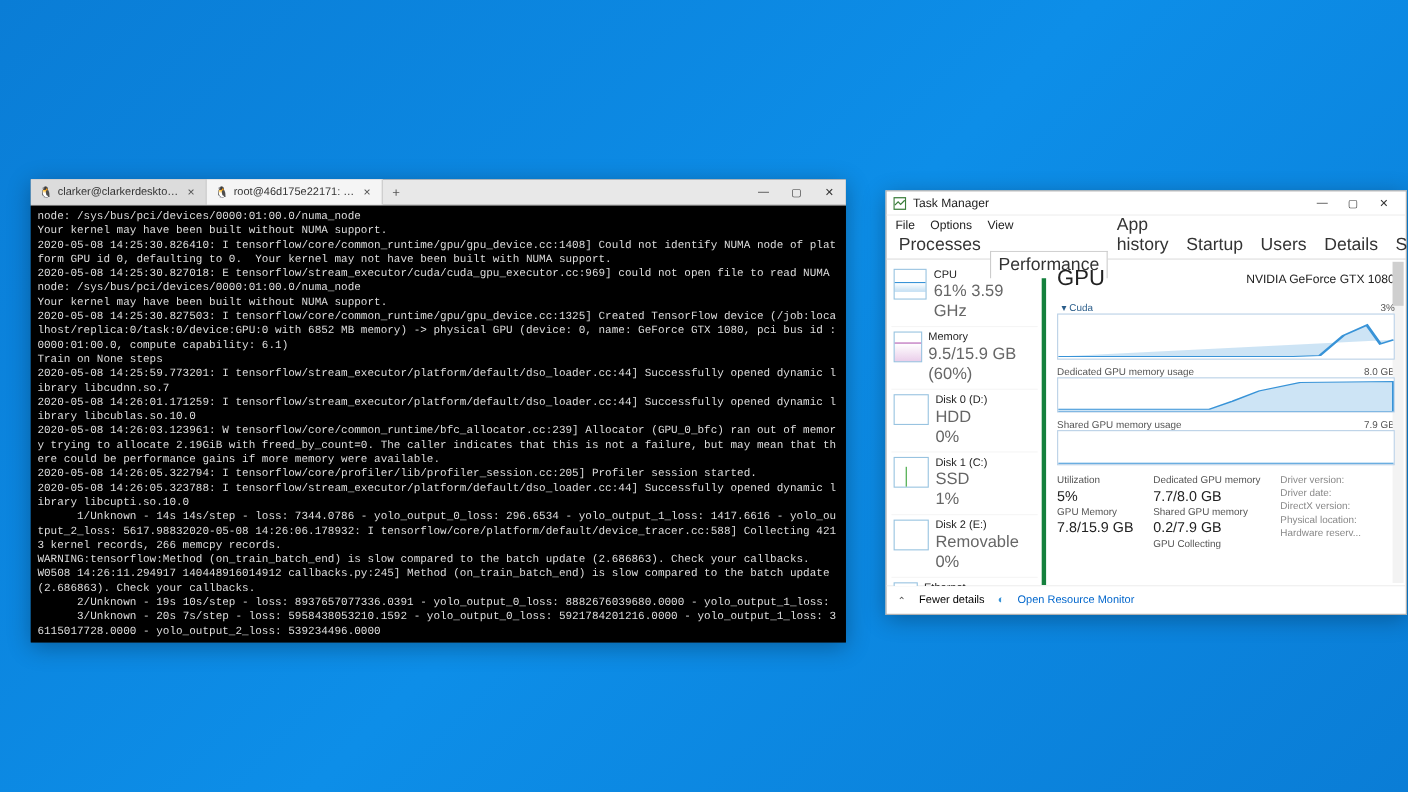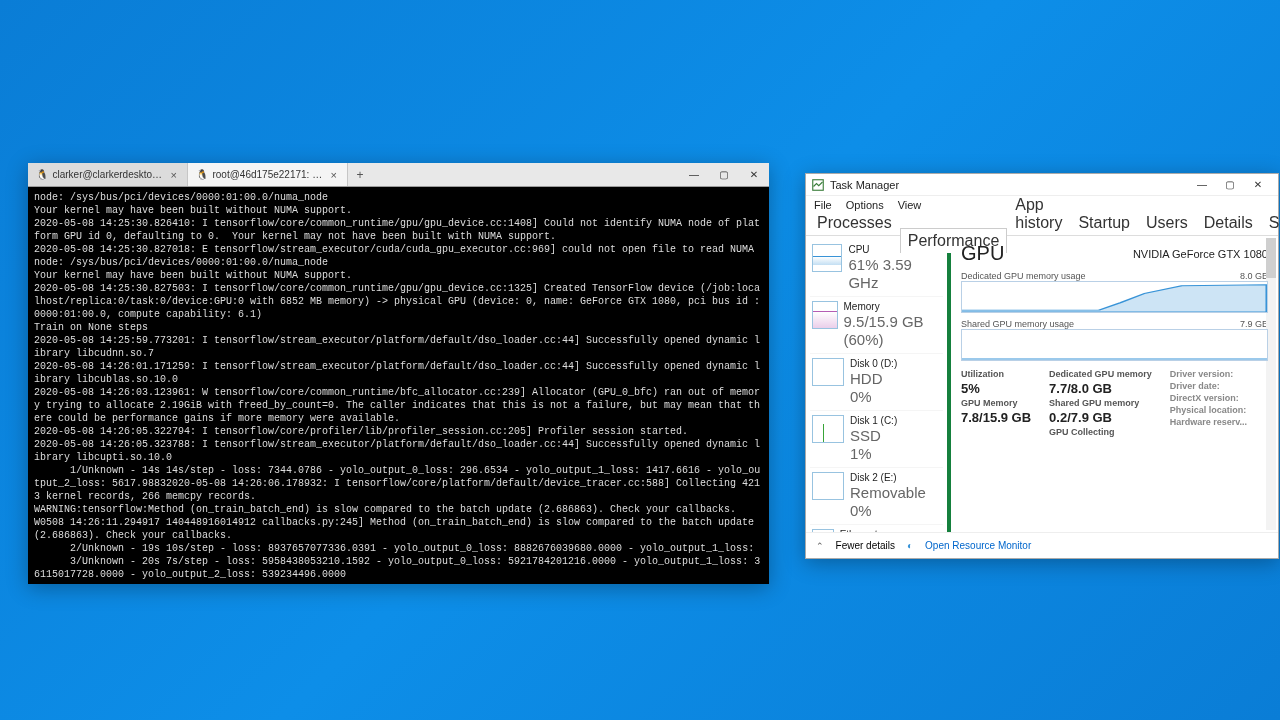--- a/index.html
+++ b/index.html
@@ -90,21 +90,21 @@
   .tm-hwname { float: right; font-size: 11px; color: #222; margin-top: 6px; }
   .sectlabel { display:flex; justify-content:space-between; font-size:9px; color:#555; margin-top:6px;}
   .spark {
     width: 100%; border: 1px solid #b9d0e6; background: #fff;
     position: relative;
   }
   .spark.big { height: 42px; }
   .spark.mid { height: 32px; }
   .spark svg { position:absolute; inset:0; width:100%; height:100%; }
   .metrics { display:flex; gap:18px; margin-top:8px; font-size:9px; color:#555;}
-  .metrics .col { display:flex; flex-direction:column; gap:2px;font-weight:bold; }
+  .metrics .col { display:flex; flex-direction:column; gap:2px; }
   .metrics .val { font-size:13px; color:#222; }
   .tm-footer {
     height: 26px; border-top:1px solid #eee; display:flex; align-items:center;
     padding: 0 10px; gap: 12px; font-size: 10px;
   }
   .linkish { color:#0066cc; }
   .chev { font-size: 9px; color:#555; }
   .sbtrack { position:absolute; right:2px; top:2px; bottom:2px; width:10px; background:#f3f3f3;}
   .sbthumb { position:absolute; right:0; left:0; height:40px; background:#cfcfcf;}
 </style>
@@ -235,20 +235,31 @@
       </div>
     </div>
 
     <div class="tm-right">
       <div class="sbtrack">
           <div class="sbthumb" style="top:0"></div>
         </div>
       <h1>GPU</h1>
       <span class="tm-hwname">NVIDIA GeForce GTX 1080</span>
 
+      <div style="position:relative; margin-top:10px;">
+        <div class="sectlabel">
+          <span style="padding-left:4px; color:#2a5d8a;">▾ <span>Cuda</span></span>
+          <span>3%</span>
+        </div>
+        <div class="spark big">
+          <svg viewBox="0 0 100 42" preserveAspectRatio="none">
+            <polyline points="0,40 70,40 78,39 85,20 92,10 96,28 100,24" fill="rgba(56,147,215,.25)" stroke="#3893d7" stroke-width="1"></polyline>
+          </svg>
+        </div>
+      </div>
 
       <div class="sectlabel">
         <span>Dedicated GPU memory usage</span>
         <span>8.0 GB</span>
       </div>
       <div class="spark mid">
         <svg viewBox="0 0 100 32" preserveAspectRatio="none">
           <polyline points="0,30 45,30 52,22 60,12 72,4 100,3 100,32 0,32" fill="rgba(56,147,215,.25)" stroke="#3893d7" stroke-width="1"></polyline>
         </svg>
       </div>

